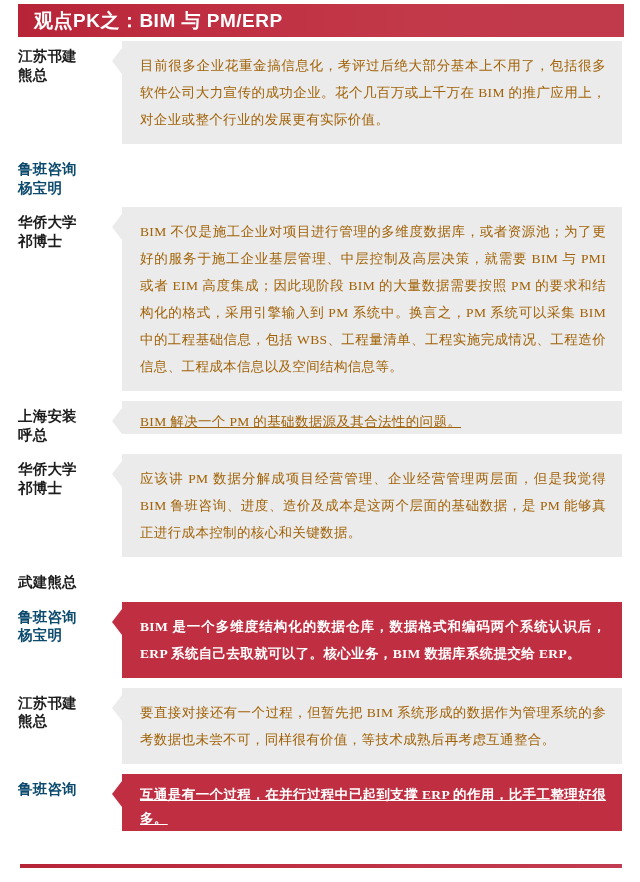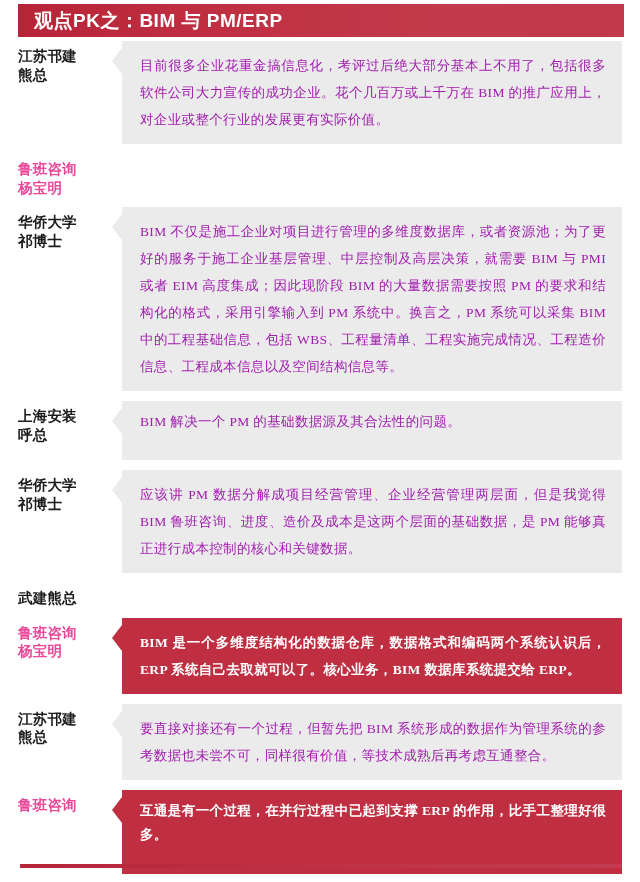--- a/index.html
+++ b/index.html
@@ -61,21 +61,21 @@
     min-width: 94px;
     padding-top: 6px;
     font-family: "Liberation Sans", "DejaVu Sans", sans-serif;
     font-weight: bold;
     font-size: 14.5px;
     line-height: 1.28;
     color: #1c1c1c;
     letter-spacing: 0.2px;
   }
   .speaker.highlight {
-    color: #ec4899;
+    color: #0c4a6e;
   }
   .speaker .ln {
     display: block;
     white-space: nowrap;
   }
 
   .bubble-shell {
     flex: 1;
     position: relative;
     display: flex;
@@ -102,38 +102,39 @@
     border-bottom: 13px solid transparent;
     border-right: 10px solid #ebebeb;
   }
   .row.accent .tail::before {
     border-right-color: #bf2e41;
   }
 
   .bubble {
     flex: 1;
     background: #ebebeb;
-    color: #a21caf;
+    color: #a16207;
     font-size: 13.5px;
     line-height: 2.0;
     padding: 11px 16px 11px 18px;
     box-sizing: border-box;
     text-align: justify;
     letter-spacing: 0.35px;
   }
   .row.accent .bubble {
     background: #bf2e41;
     color: #ffffff;
     font-weight: bold;
   }
 
   .bubble.single {
     line-height: 1.8;
     padding-top: 9px;
-    padding-bottom: 26px;
+    padding-bottom: 0;
+    text-decoration: underline;
   }
   .bottom-rule {
     position: absolute;
     left: 20px;
     right: 18px;
     bottom: 14px;
     height: 4px;
     background: linear-gradient(90deg, #b62438 0%, #bf3145 50%, #c13d51 100%);
   }
 </style>

